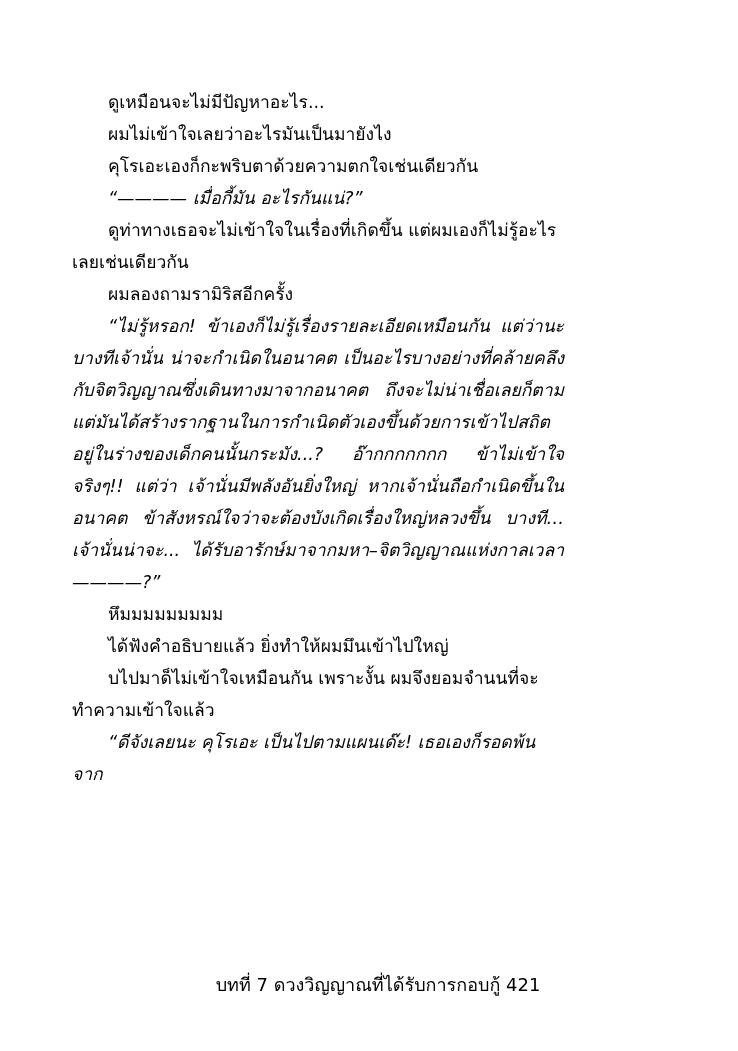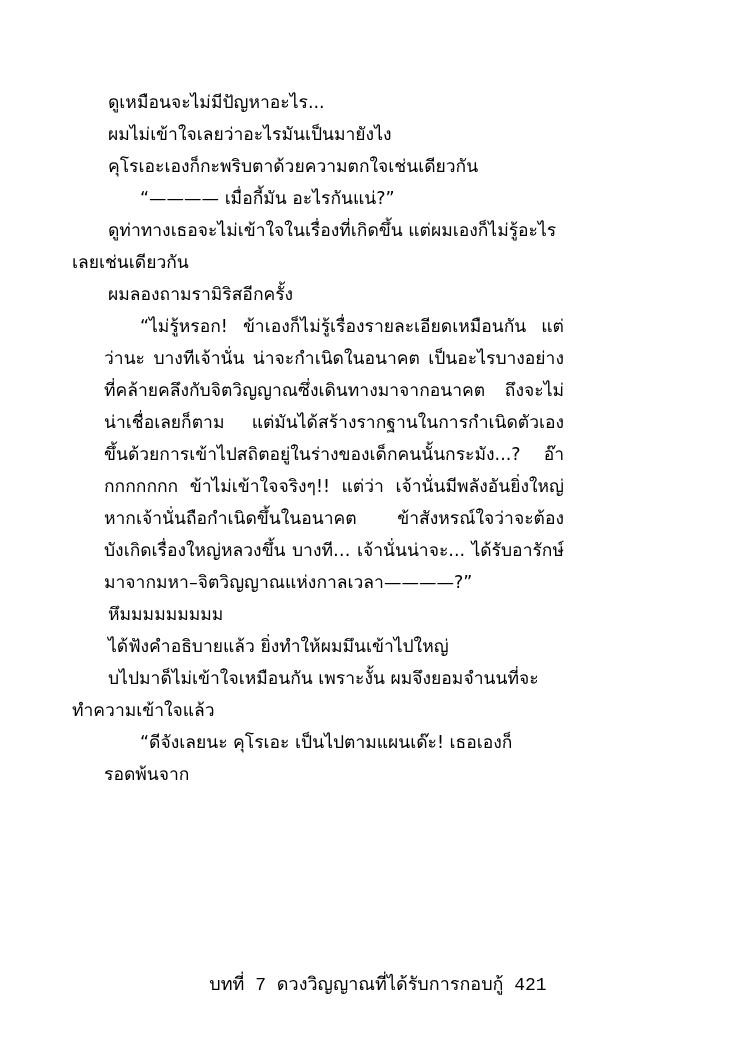--- a/index.html
+++ b/index.html
@@ -28,39 +28,38 @@
     font-size: 17.5px;
     line-height: 32px;
     text-align: left;
   }
   .para {
     margin: 0;
     text-indent: 36px;
     white-space: normal;
   }
   .para.italic {
-    margin-left: 32px;
+    font-style: italic;
   }
   .para.justify {
     text-align: justify;
     text-justify: inter-word;
   }
   .footer {
     position: absolute;
     left: 0;
     right: 0;
     bottom: 52px;
     text-align: center;
     font-size: 18px;
     line-height: 28px;
   }
   .footer-inner {
     display: inline-block;
     padding-left: 120px;
-    font-family: Liberation Mono, monospace;
   }
 </style>
 </head>
 <body>
 
 <div class="page">
   <div class="body-text">
     <p class="para">ดูเหมือนจะไม่มีปัญหาอะไร...</p>
     <p class="para">ผมไม่เข้าใจเลยว่าอะไรมันเป็นมายังไง</p>
     <p class="para">คุโรเอะเองก็กะพริบตาด้วยความตกใจเช่นเดียวกัน</p>

